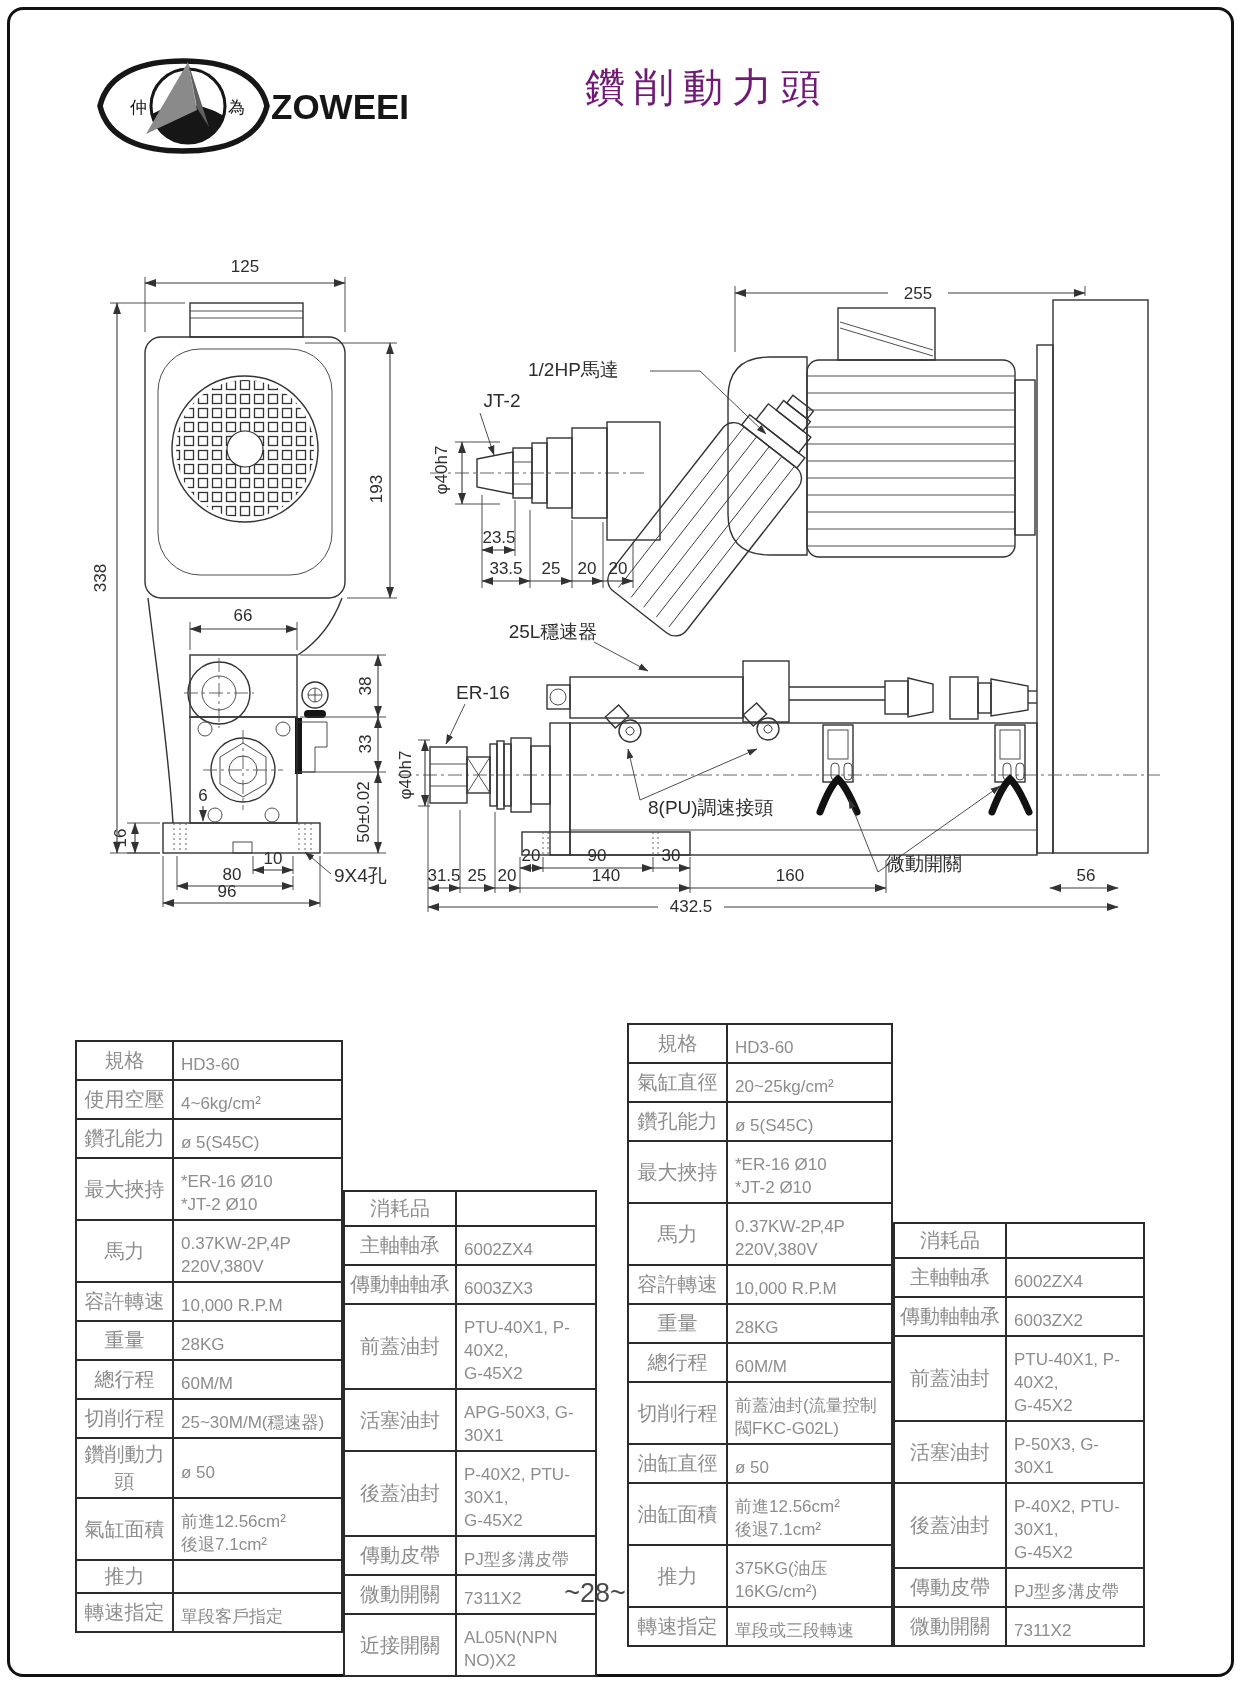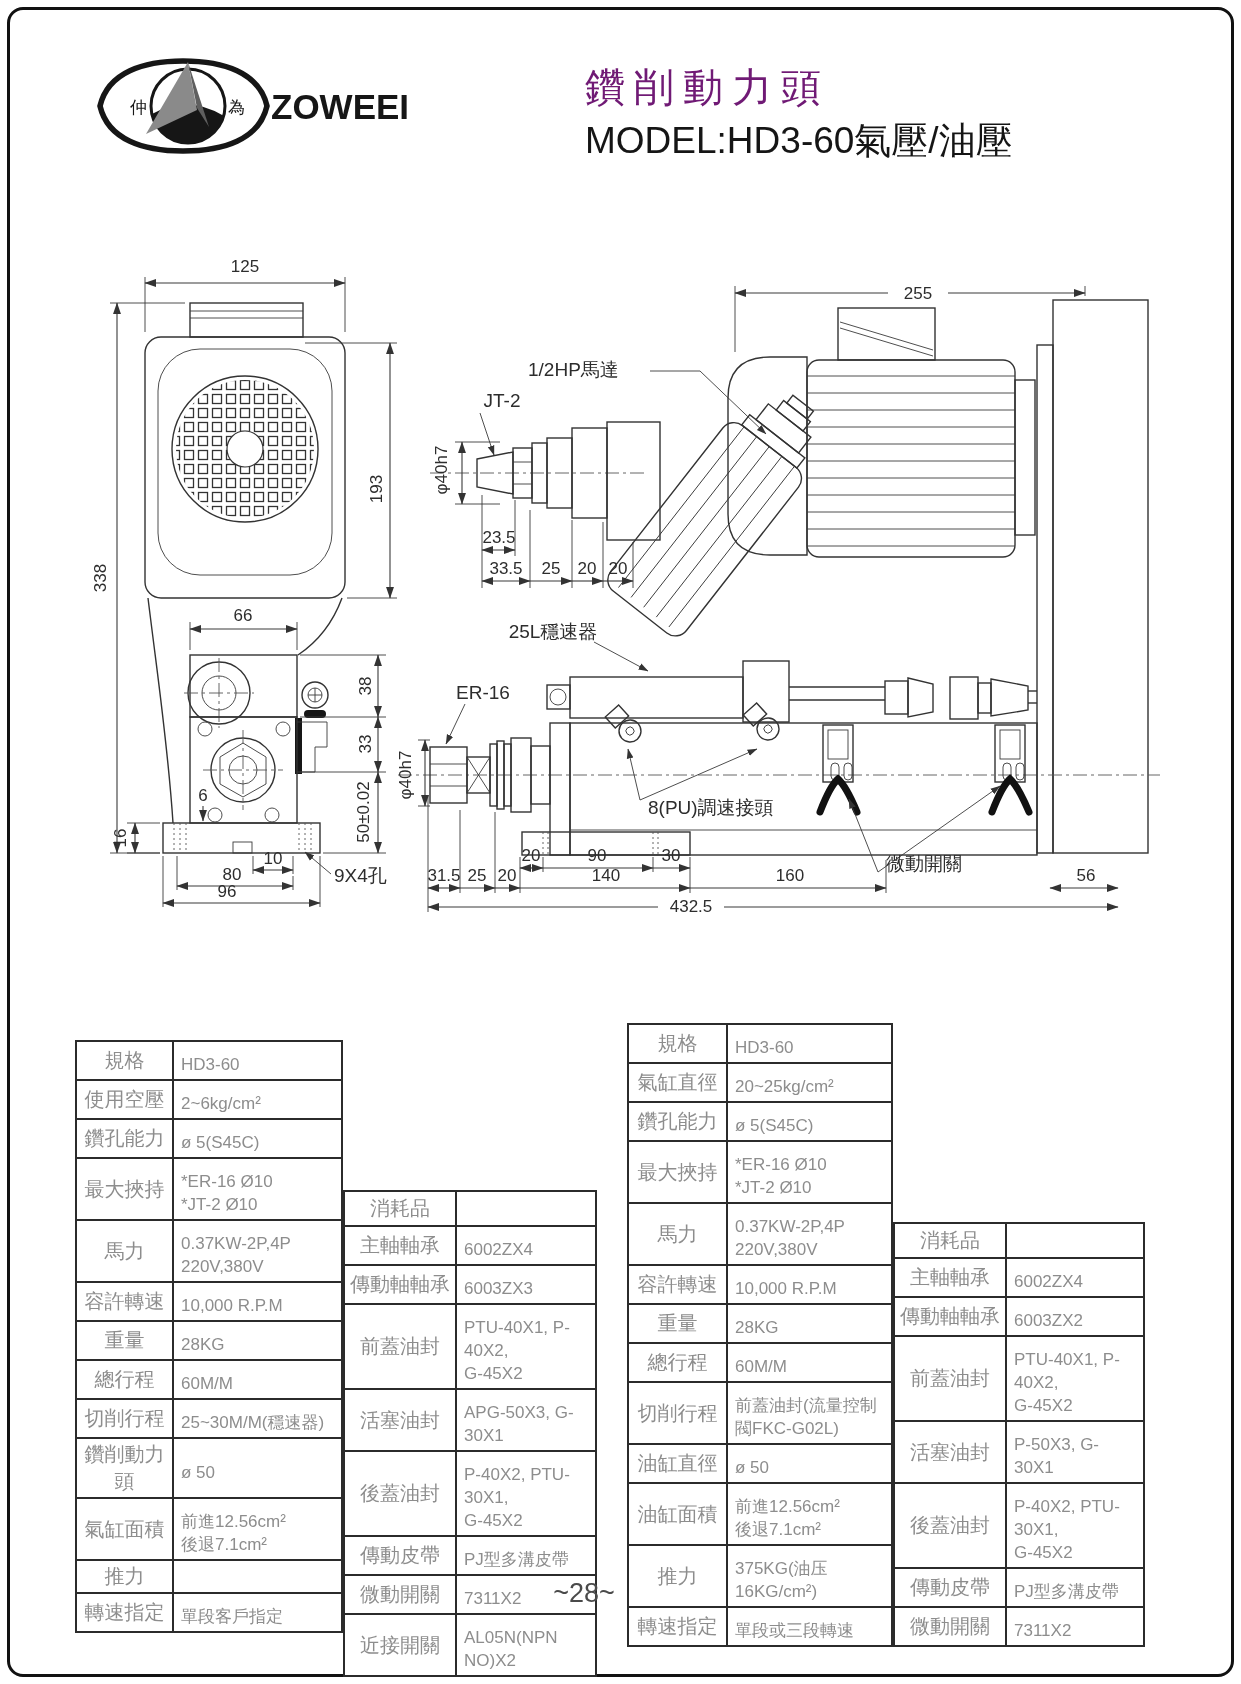--- a/index.html
+++ b/index.html
@@ -15,21 +15,21 @@
   .trow:first-child{border-top:none;}
   .tlabel{display:flex;align-items:center;justify-content:center;text-align:center;
           border-right:2px solid #2b2b2b;color:#8d8d8d;font-size:20px;flex:none;box-sizing:border-box;padding:2px 2px;}
   .tvalue{display:flex;align-items:center;color:#8d8d8d;font-size:17px;padding:3px 7px;
           white-space:pre-line;line-height:23px;box-sizing:border-box;flex:1;margin-top:8px;}
   #t-pneu .tlabel{width:97px;} #t-pneu{left:75px;top:1040px;width:268px;}
   #t-pneu-con .tlabel{width:112px;} #t-pneu-con{left:343px;top:1190px;width:254px;}
   #t-hydr .tlabel{width:99px;} #t-hydr{left:627px;top:1023px;width:266px;}
   #t-hydr-con .tlabel{width:112px;} #t-hydr-con{left:893px;top:1222px;width:252px;}
   
-  #footer{position:absolute;left:504px;top:1578px;width:160px;text-align:center;font-size:27px;color:#4a4a4a;}
+  #footer{position:absolute;left:515px;top:1578px;width:160px;text-align:center;font-size:27px;color:#4a4a4a;}
   
   svg text{font-family:"Liberation Sans",sans-serif;}
   .out{stroke:#333;stroke-width:1.4;fill:none;}
   .thin{stroke:#3a3a3a;stroke-width:0.9;fill:none;}
   .dim{stroke:#3a3a3a;stroke-width:1.1;fill:none;}
   .cl{stroke:#555;stroke-width:0.9;stroke-dasharray:14 4 3 4;fill:none;}
   .dot{stroke:#555;stroke-width:0.9;stroke-dasharray:2 3;fill:none;}
   .blk{fill:#161616;stroke:none;}
   .bold{stroke:#111;stroke-width:7;fill:none;stroke-linecap:round;}
   text.d{font-size:17px;fill:#2d2d2d;}
@@ -46,21 +46,20 @@
     <circle cx="188" cy="106" r="37" fill="none" stroke="#161616" stroke-width="3"></circle>
     <path d="M152,114 Q188,94 224,116 A37,37 0 0 1 152,114 Z" fill="#161616"></path>
     <polygon points="146,134 188,62 197,110" fill="#8a8a8a"></polygon>
     <polygon points="188,62 209,127 197,108" fill="#5f5f5f"></polygon>
     <text x="130" y="113" font-size="17" fill="#161616">仲</text>
     <text x="228" y="113" font-size="17" fill="#161616">為</text>
     <text x="271" y="119" font-size="35" font-weight="bold" fill="#161616" font-family="Liberation Serif, serif">ZOWEEI</text>
   </svg>
 
   <div id="title1">鑽削動力頭</div>
-  <div id="title2">MODEL:HD3-60氣壓/油壓</div>
 
   <svg width="1241" height="960" viewBox="0 0 1241 960" style="position:absolute;left:0;top:0;">
     <defs>
       <marker id="ar" viewBox="0 0 10 8" refX="9.5" refY="4" markerWidth="11" markerHeight="9" orient="auto-start-reverse">
         <path d="M0,0.6 L10,4 L0,7.4 Z" fill="#333"></path>
       </marker>
       <pattern id="fangrid" width="14" height="14" patternUnits="userSpaceOnUse">
         <rect x="2.5" y="2.5" width="9" height="9" fill="none" stroke="#333" stroke-width="1.3"></rect>
       </pattern>
       <pattern id="hatch" width="5" height="5" patternUnits="userSpaceOnUse">
@@ -344,21 +343,21 @@
     </g>
   </svg>
 
   <div id="t-pneu" class="spec">
       <div class="trow">
         <div class="tlabel">規格</div>
         <div class="tvalue">HD3-60</div>
       </div>
       <div class="trow">
         <div class="tlabel">使用空壓</div>
-        <div class="tvalue">2~6kg/cm²</div>
+        <div class="tvalue">4~6kg/cm²</div>
       </div>
       <div class="trow">
         <div class="tlabel">鑽孔能力</div>
         <div class="tvalue">ø 5(S45C)</div>
       </div>
       <div class="trow">
         <div class="tlabel">最大挾持</div>
         <div class="tvalue">*ER-16  Ø10
 *JT-2 Ø10</div>
       </div>

